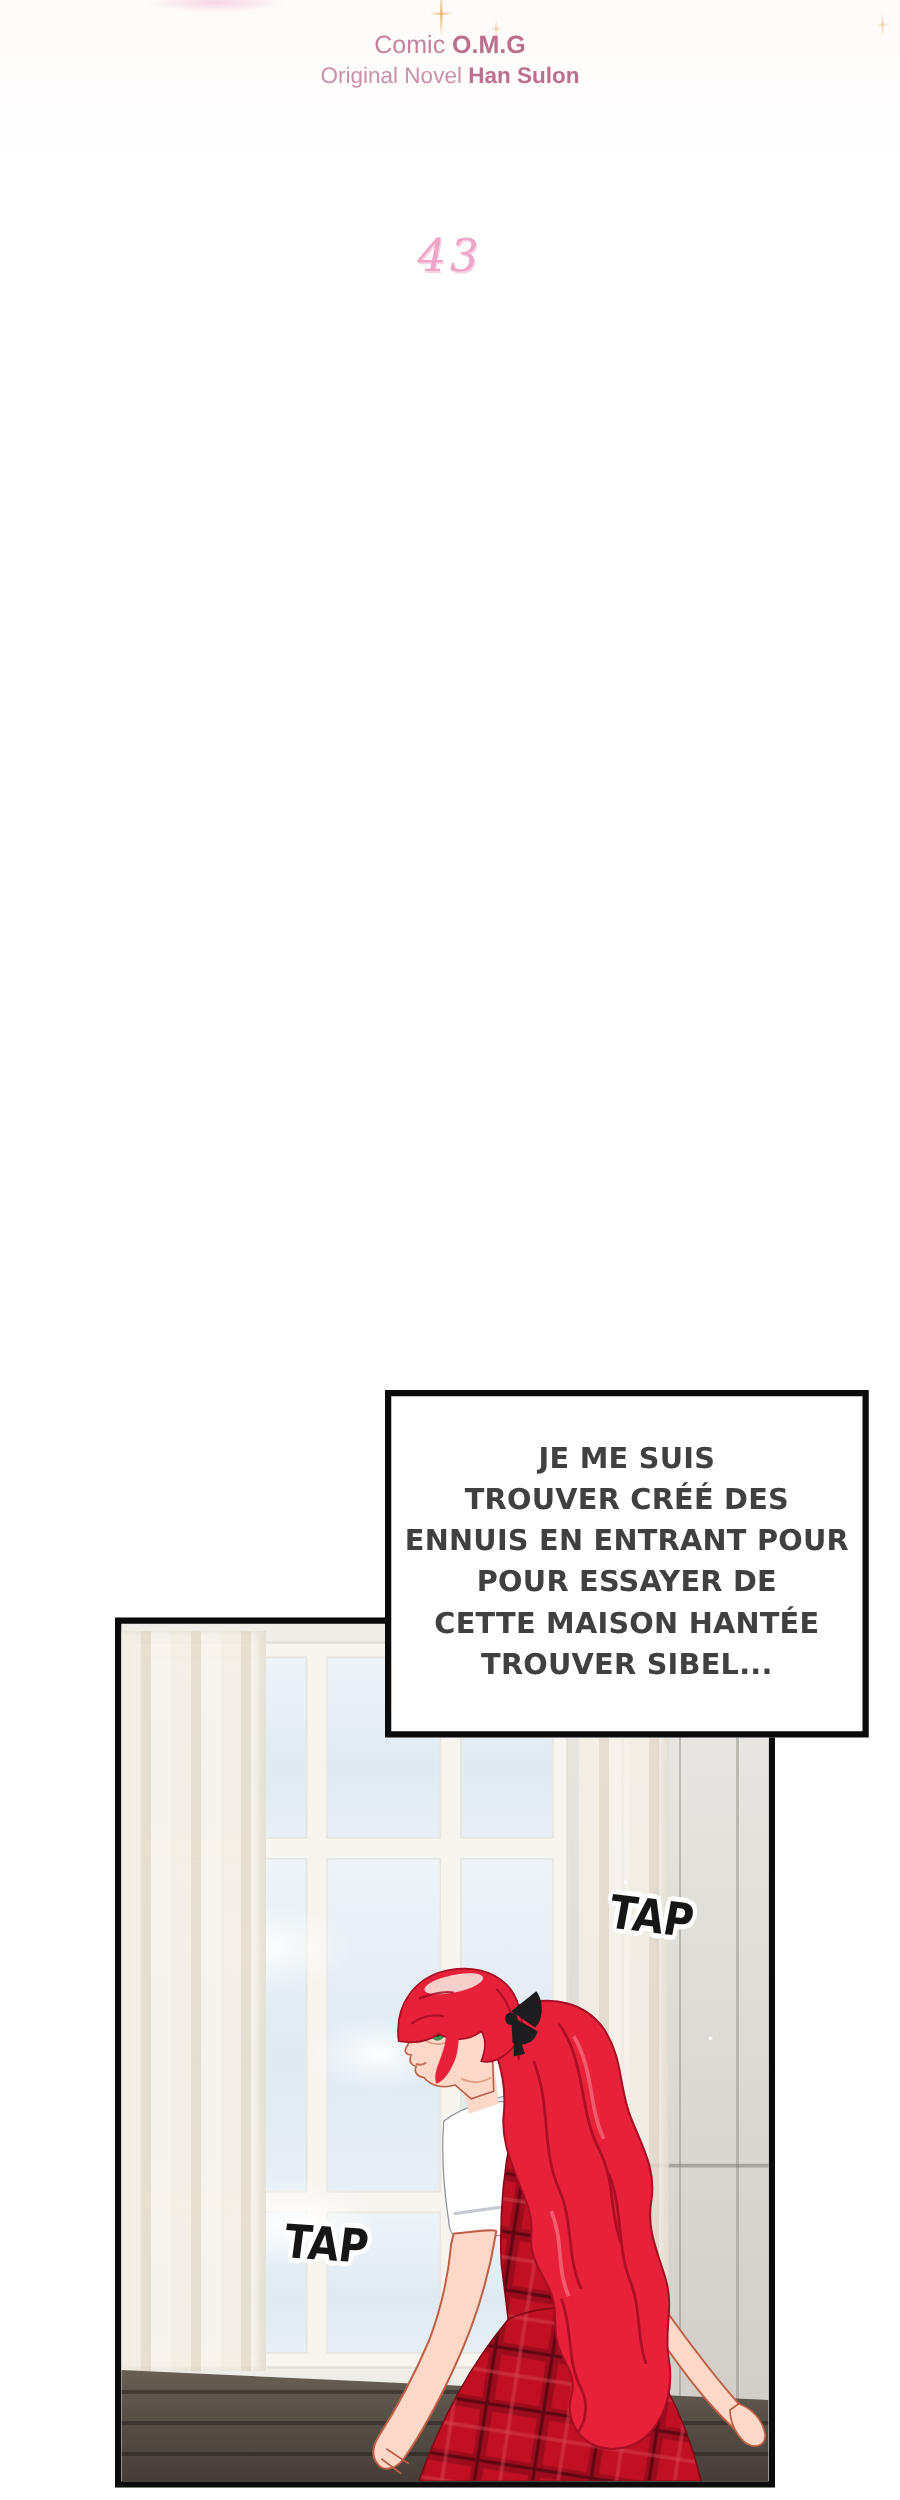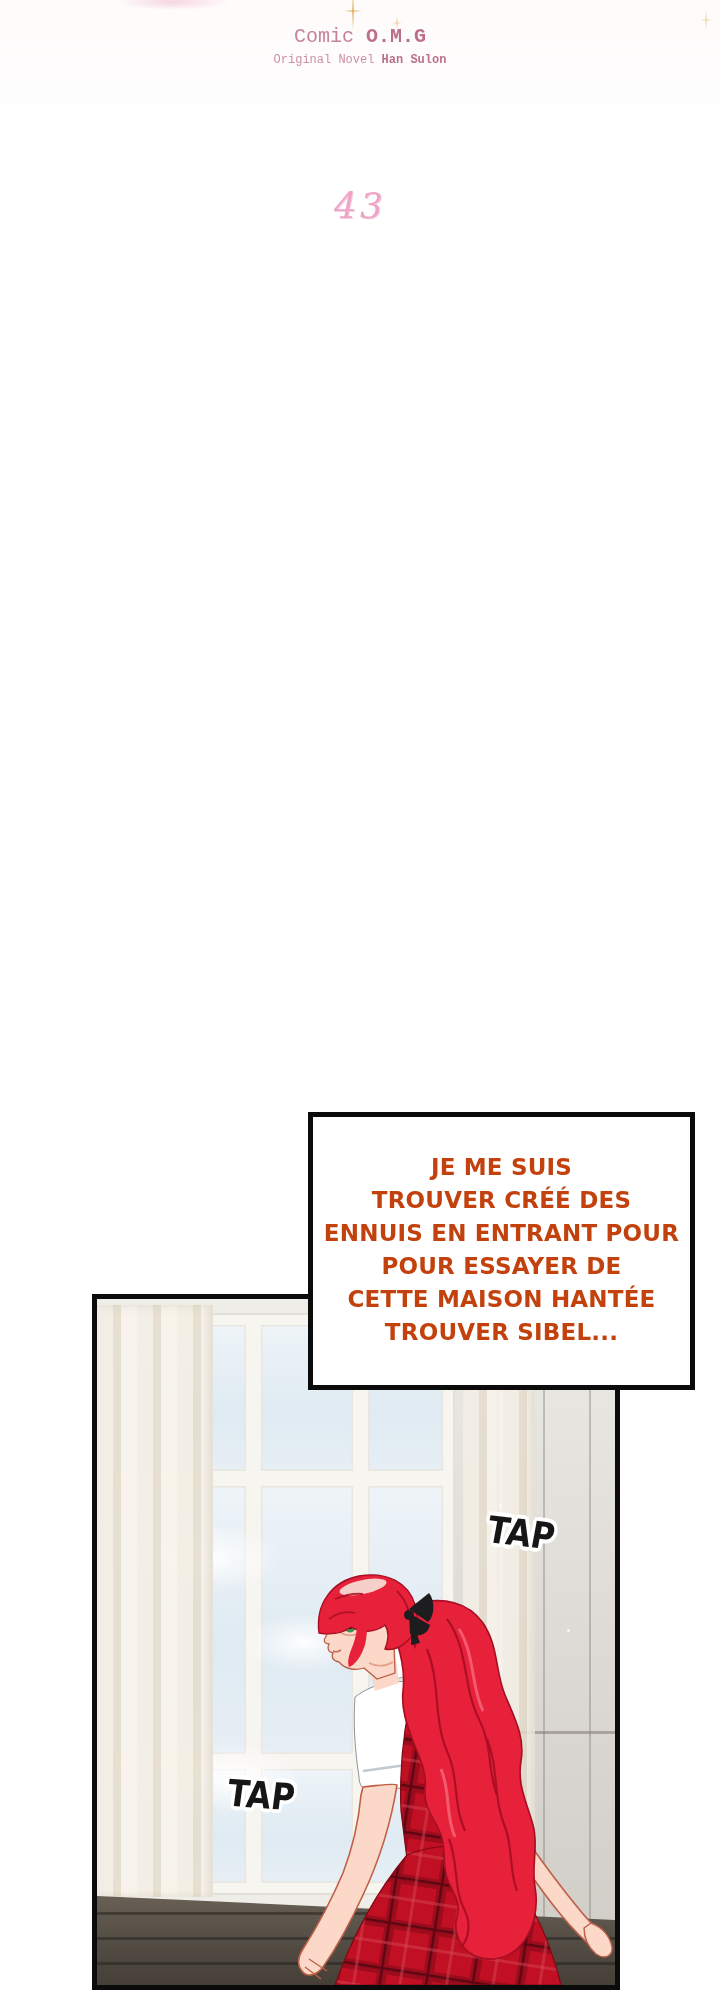--- a/index.html
+++ b/index.html
@@ -14,36 +14,36 @@
   .sparkle .v{position:absolute;left:50%;top:0;width:2px;height:100%;transform:translateX(-50%);
     background:linear-gradient(180deg,rgba(226,184,110,0),rgba(222,176,96,.8) 50%,rgba(226,184,110,0));}
   .sparkle .h{position:absolute;top:50%;left:0;height:2px;width:100%;transform:translateY(-50%);
     background:linear-gradient(90deg,rgba(226,184,110,0),rgba(222,176,96,.7) 50%,rgba(226,184,110,0));}
   .sp1{left:344px;top:-8px;width:18px;height:38px;}
   .sp2{left:392px;top:16px;width:10px;height:14px;opacity:.55;}
   .sp3{left:700px;top:10px;width:12px;height:20px;opacity:.5;}
 
   
   .credits{position:absolute;left:0;top:24px;width:720px;text-align:center;
-    font-family:Liberation Mono, monospace;color:#c5829e;}
+    font-family:Liberation Sans, sans-serif;color:#c5829e;}
   .credits .l1{font-size:20px;line-height:25px;}
-  .credits .l2{font-size:12px;line-height:23px;color:#cb90a9;}
+  .credits .l2{font-size:18px;line-height:23px;color:#cb90a9;}
   .credits .strong{color:#bb6f8d;font-weight:bold;font-weight:600;}
 
   
   .chapter{position:absolute;left:0;top:182px;width:720px;text-align:center;
     font-family:"DejaVu Serif",serif;font-style:italic;font-size:36px;line-height:48px;
     color:#eda4c6;letter-spacing:3px;text-shadow:1px 1px 0 #f8d3e4;}
 
   
   .bubble{position:absolute;left:308px;top:1112px;width:387px;height:278px;
     background:#ffffff;border:5px solid #0b0b0b;box-sizing:border-box;z-index:10;}
   .bubble-text{padding:34px 6px 0 6px;text-align:center;
     font-family:"DejaVu Sans",sans-serif;font-weight:bold;font-size:23px;
-    line-height:33px;letter-spacing:.2px;color:#c2410c;}
+    line-height:33px;letter-spacing:.2px;color:#404040;}
 
   
   .panel{position:absolute;left:92px;top:1294px;width:528px;height:696px;
     box-sizing:border-box;border:5px solid #0b0b0b;background:#efede8;overflow:hidden;z-index:1;}
   .panel-inner{position:absolute;left:0;top:0;width:518px;height:686px;}
 
   .wall{position:absolute;left:356px;top:0;width:162px;height:686px;
     background:
       repeating-linear-gradient(90deg,rgba(255,255,255,0) 0 44px,rgba(140,134,126,.45) 44px 46px),
       linear-gradient(180deg,#eceae6 0%,#dcd9d4 55%,#cfccc6 100%);}

